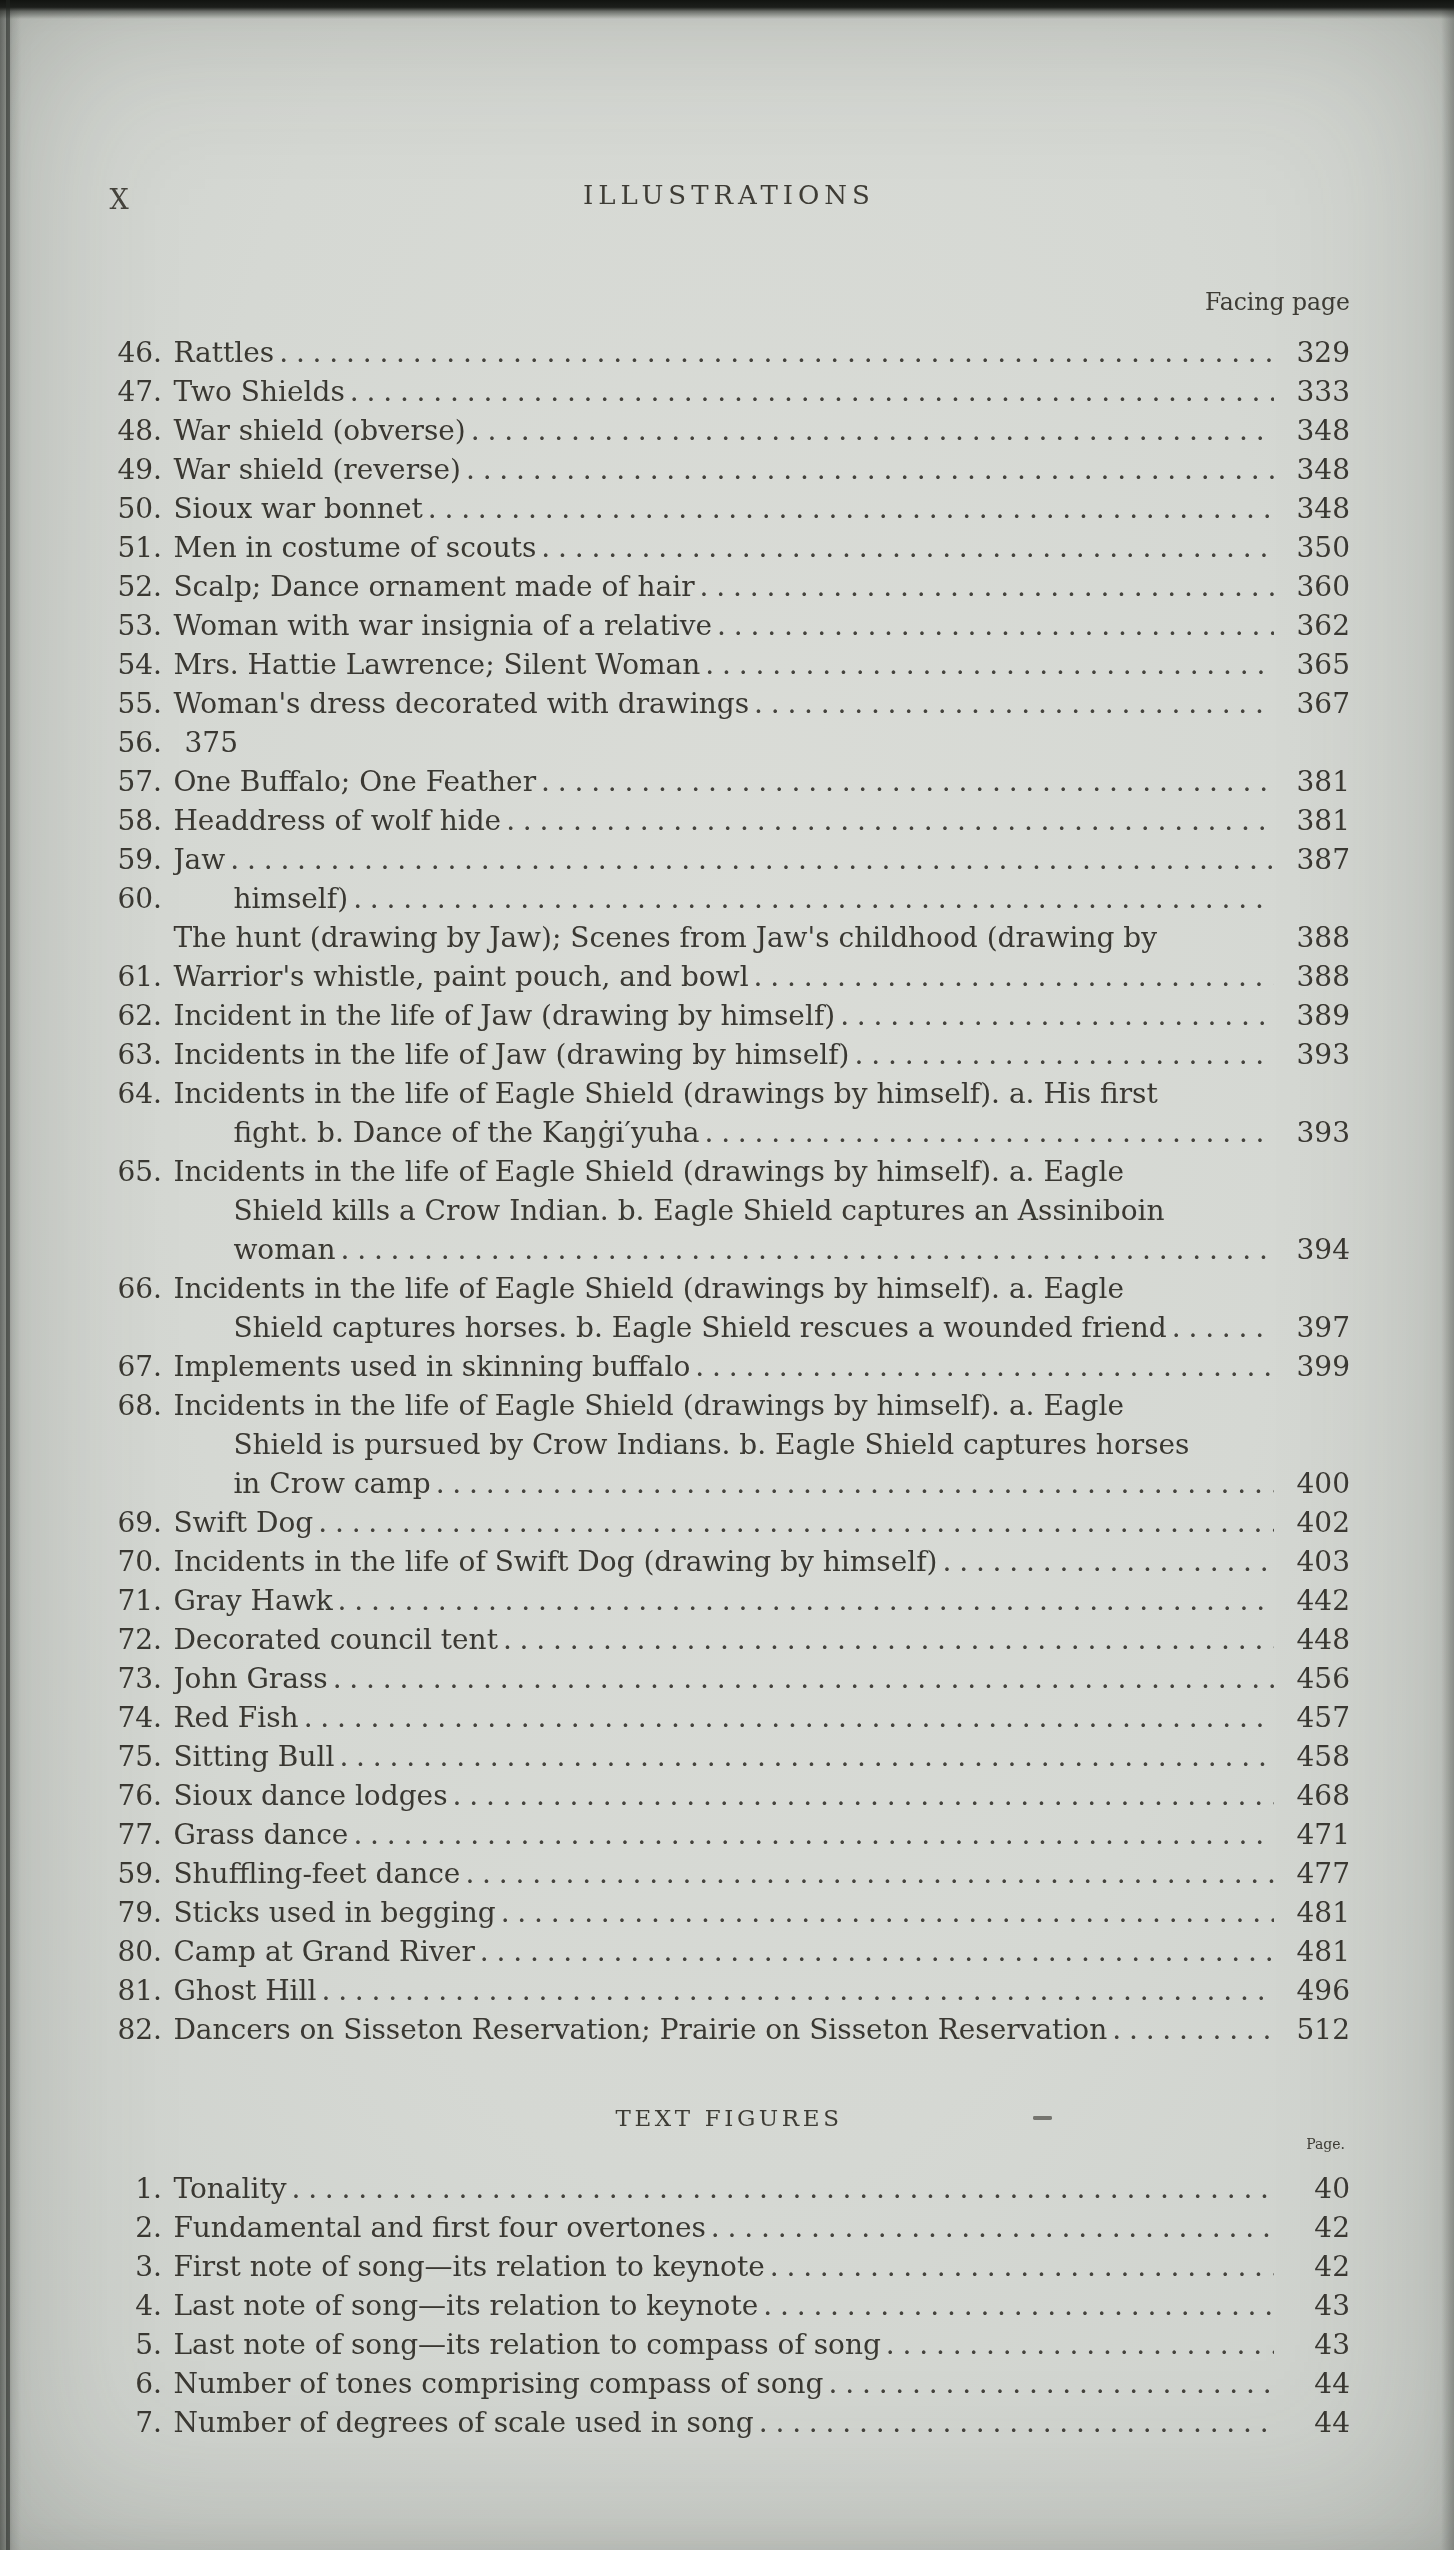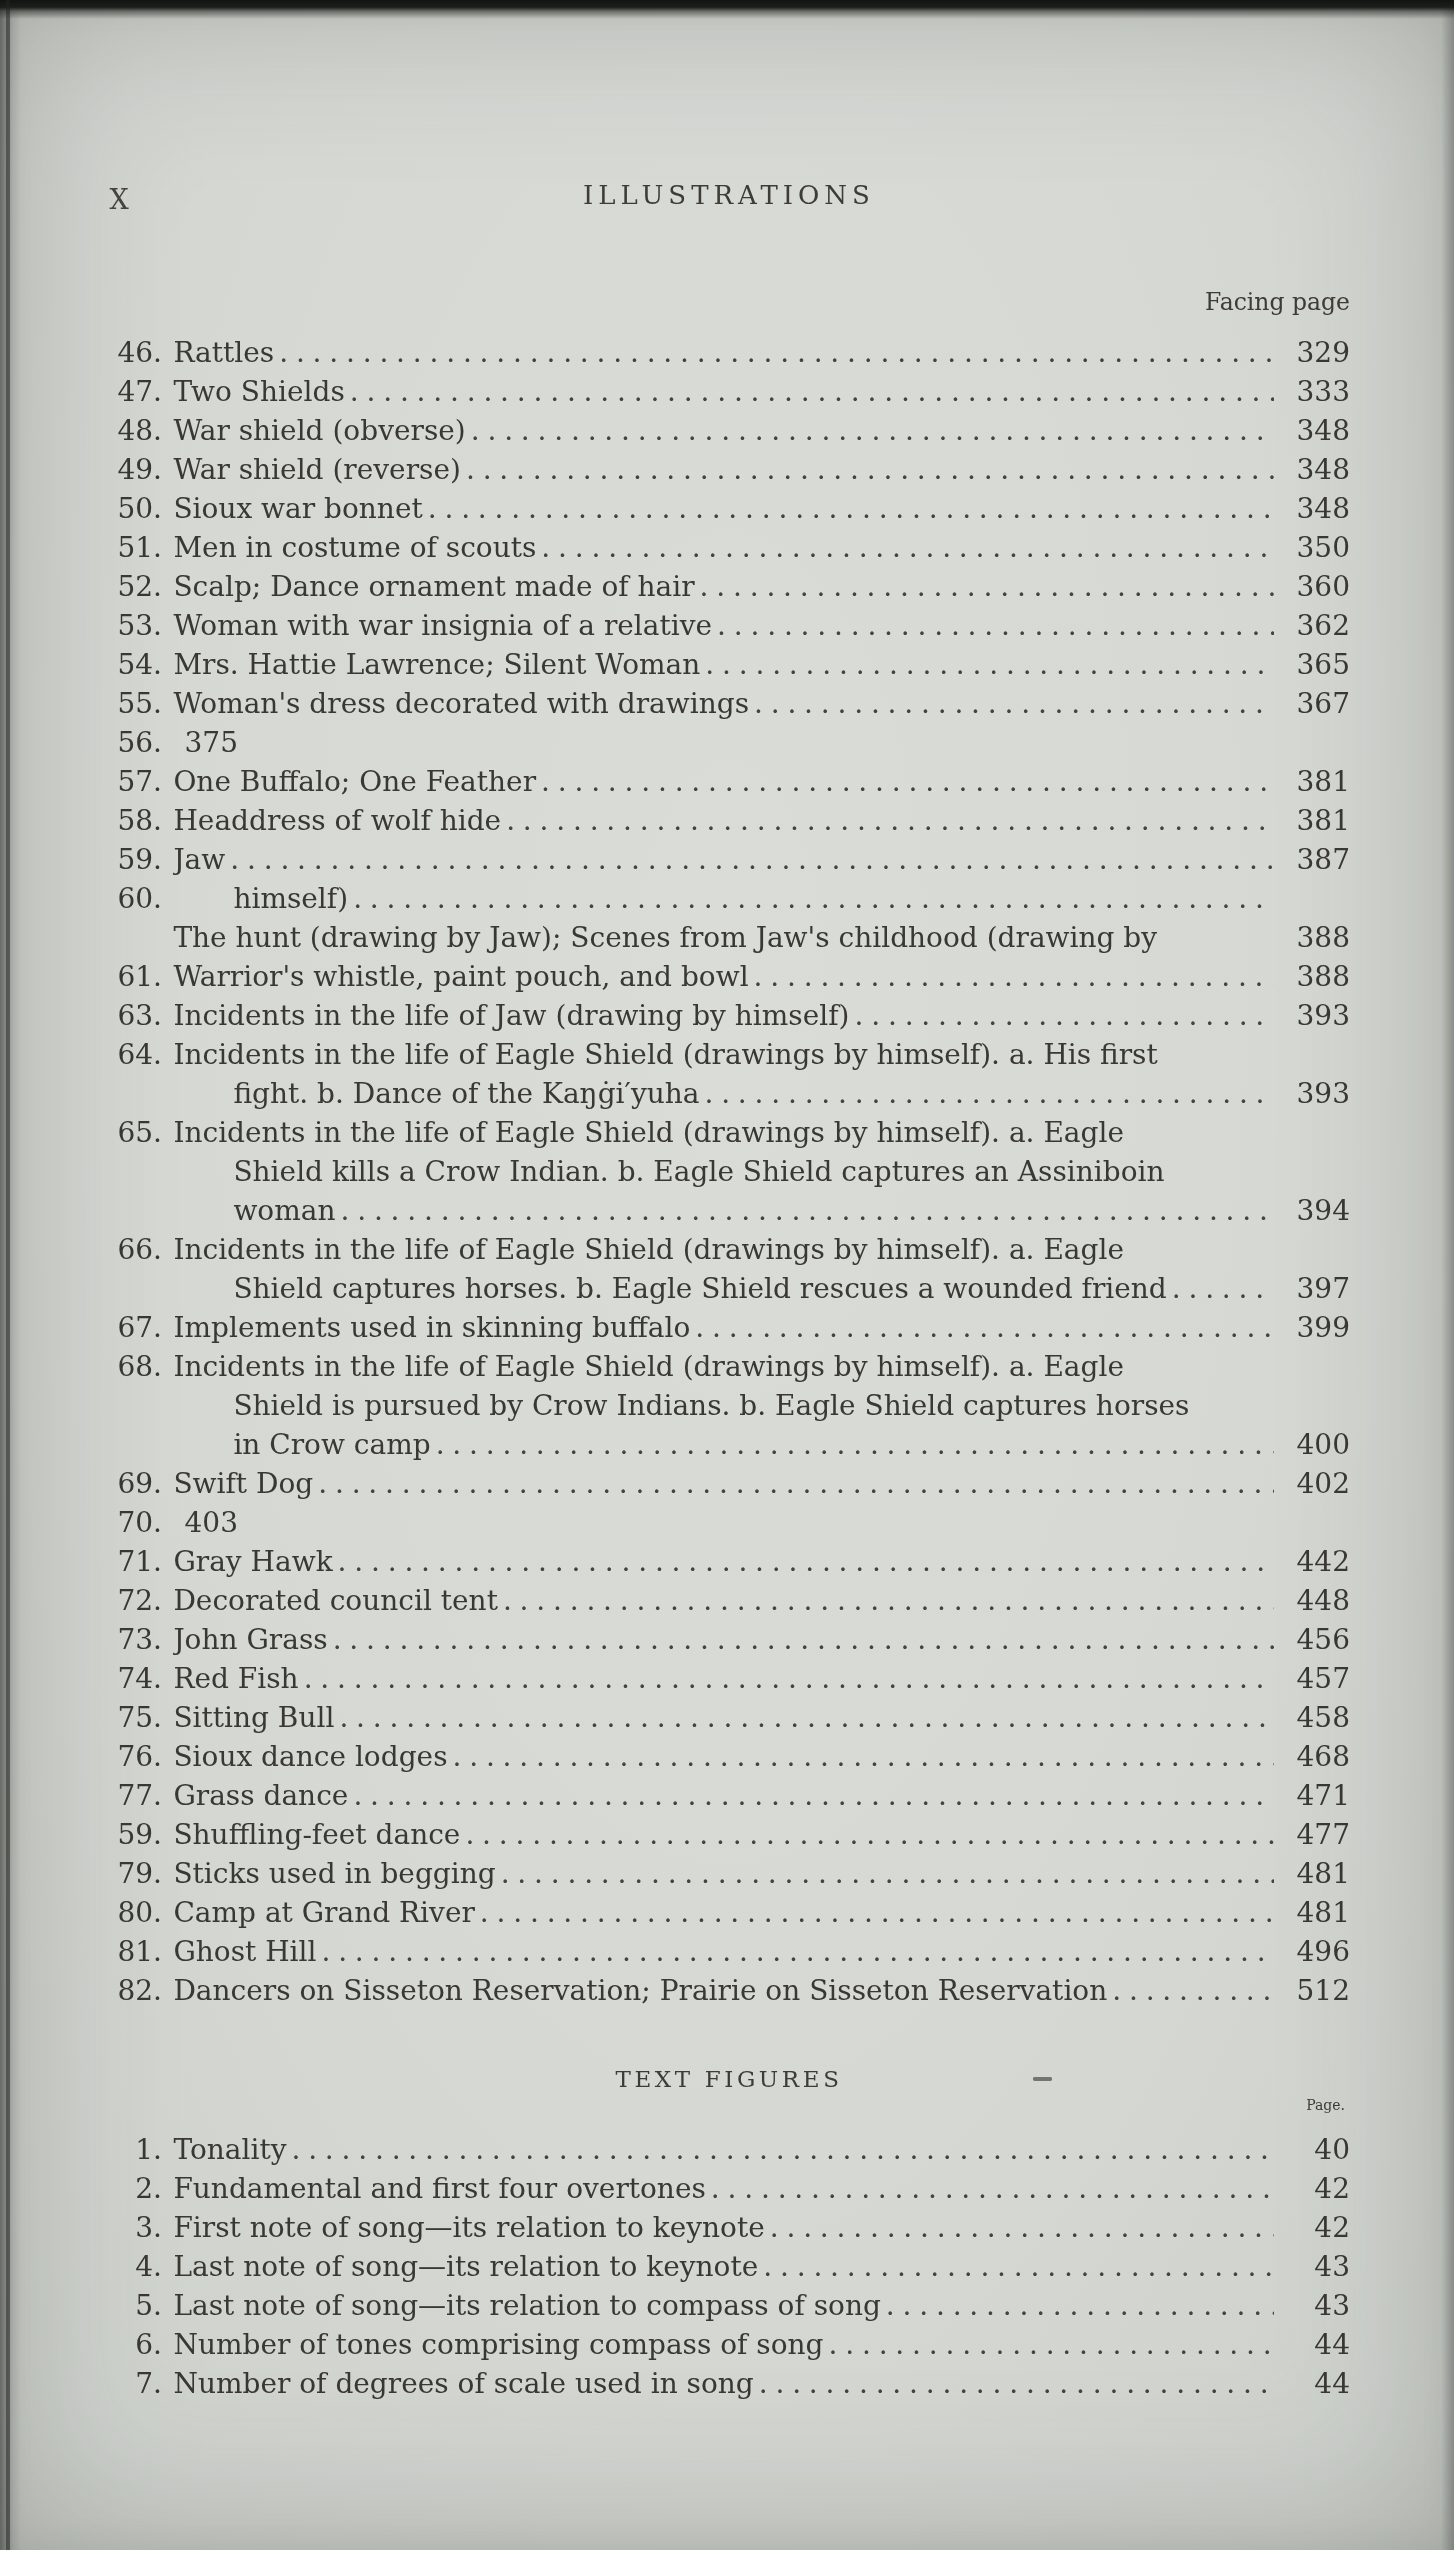--- a/index.html
+++ b/index.html
@@ -240,20 +240,27 @@
     <span class="pg">388</span>
   </div>
       <div class="entry">
     <span class="num">61.</span>
     <span class="mid">
           <div class="line"><span>Warrior's whistle, paint pouch, and bowl</span><span class="dots"></span></div>
         </span>
     <span class="pg">388</span>
   </div>
       <div class="entry">
+    <span class="num">62.</span>
+    <span class="mid">
+          <div class="line"><span>Incident in the life of Jaw (drawing by himself)</span><span class="dots"></span></div>
+        </span>
+    <span class="pg">389</span>
+  </div>
+      <div class="entry">
     <span class="num">63.</span>
     <span class="mid">
           <div class="line"><span>Incidents in the life of Jaw (drawing by himself)</span><span class="dots"></span></div>
         </span>
     <span class="pg">393</span>
   </div>
       <div class="entry">
     <span class="num">64.</span>
     <span class="mid">
           <div class="line"><span>Incidents in the life of Eagle Shield (drawings by himself).  a. His first</span></div>
@@ -296,20 +303,23 @@
   </div>
       <div class="entry">
     <span class="num">69.</span>
     <span class="mid">
           <div class="line"><span>Swift Dog</span><span class="dots"></span></div>
         </span>
     <span class="pg">402</span>
   </div>
       <div class="entry">
     <span class="num">70.</span>
+    <span class="mid">
+          <div class="line"><span>Incidents in the life of Swift Dog (drawing by himself)</span><span class="dots"></span></div>
+        </span>
     <span class="pg">403</span>
   </div>
       <div class="entry">
     <span class="num">71.</span>
     <span class="mid">
           <div class="line"><span>Gray Hawk</span><span class="dots"></span></div>
         </span>
     <span class="pg">442</span>
   </div>
       <div class="entry">

